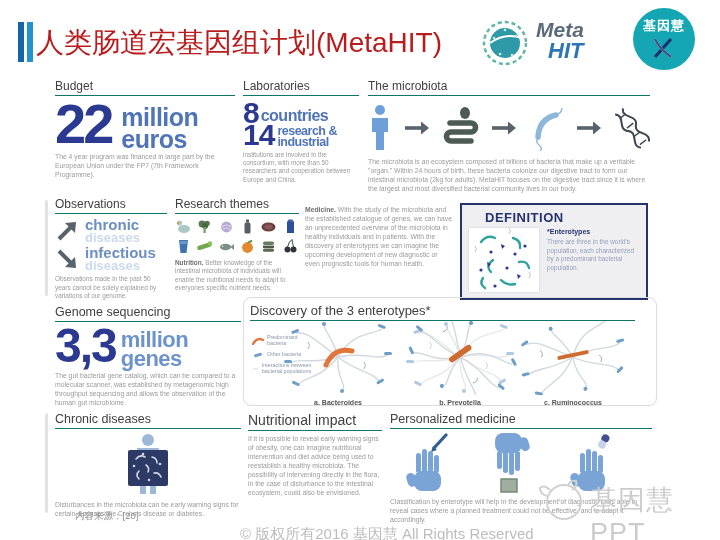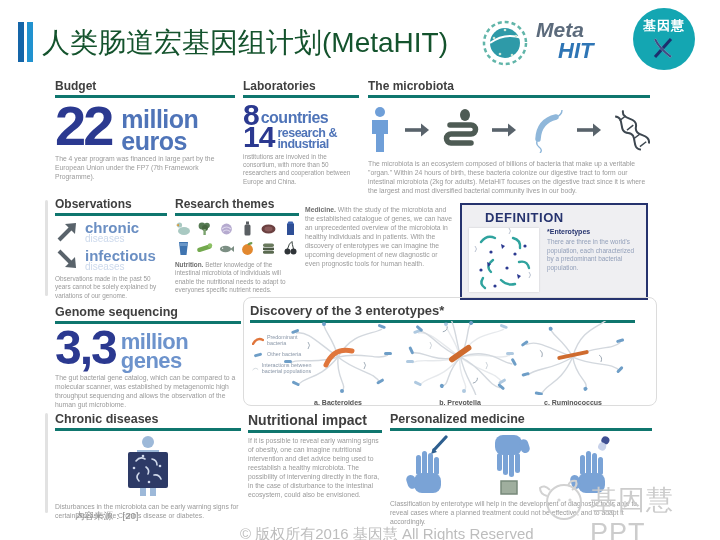--- a/index.html
+++ b/index.html
@@ -4,41 +4,41 @@
 <style>
   html,body{margin:0;padding:0;background:#e9e9e9;}
   .slide{position:relative;width:720px;height:540px;background:#ffffff;overflow:hidden;
          font-family:"Liberation Sans","DejaVu Sans",sans-serif;}
   .abs{position:absolute;}
 
   
   .bar{position:absolute;top:22px;width:6px;height:40px;}
   .bar1{left:18px;background:#1565a8;}
   .bar2{left:27px;background:#2192cf;}
-  .title{position:absolute;left:42px;top:24px;font-size:28px;color:#14532d;letter-spacing:0;text-align:right;}
+  .title{position:absolute;left:36px;top:24px;font-size:28px;color:#b91c1c;letter-spacing:0;text-align:right;}
   .metahit{position:absolute;left:478px;top:12px;width:130px;height:58px;}
   .metahit .meta{position:absolute;left:58px;top:6px;font-size:21px;font-style:italic;color:#5c6b7c;font-weight:600;}
-  .metahit .hit{position:absolute;left:80px;top:26px;font-size:22px;font-style:italic;color:#2e75b5;font-weight:700;}
+  .metahit .hit{position:absolute;left:70px;top:26px;font-size:22px;font-style:italic;color:#2e75b5;font-weight:700;}
   .brandlogo{position:absolute;left:633px;top:8px;width:62px;height:62px;border-radius:50%;
              background:#14a6b2;text-align:center;}
   .brandlogo .zh{display:block;margin-top:9px;font-size:13px;font-weight:700;color:#ffffff;letter-spacing:1px;}
 
   
-  .ph{font-size:12px;font-weight:700;color:#3f3f3f;border-bottom:3px solid #0f766e;
+  .ph{font-size:12px;font-weight:400;color:#3f3f3f;border-bottom:1px solid #0f766e;
       padding-bottom:2px;margin:0 0 4px 0;}
   .bt{font-size:6.8px;line-height:1.32;color:#9a9a9a;}
   .bts{font-size:6.4px;line-height:1.32;color:#9a9a9a;}
   .lead{font-weight:700;color:#6e6e6e;}
 
   .bignum{font-weight:700;color:#2b3990;letter-spacing:-3px;line-height:.85;}
   .bigunit{font-weight:700;color:#4f74b8;line-height:.88;letter-spacing:-.5px;}
   .bigunit2{font-weight:700;color:#6d93cc;line-height:.88;letter-spacing:-.5px;}
 
   .obs-strong{font-size:15px;font-weight:700;color:#6b8fc3;line-height:.9;}
-  .obs-light{font-size:10px;font-weight:400;color:#ccd9ec;line-height:.9;}
+  .obs-light{font-size:13px;font-weight:700;color:#ccd9ec;line-height:.9;}
 
   .defbox{position:absolute;left:460px;top:203px;width:188px;height:97px;background:#efeff2;
           border:2px solid #26336e;box-sizing:border-box;padding:5px 7px;}
   .defbox h3{margin:0 0 3px 0;font-size:13px;font-weight:700;color:#26336e;letter-spacing:.5px;padding-left:16px;}
   .defterm{font-size:7px;font-weight:700;color:#26336e;margin-bottom:3px;}
   .defbody{font-size:6.4px;line-height:1.35;color:#93a0ba;}
   .defwhite{width:70px;height:64px;background:#ffffff;box-shadow:0 0 2px rgba(0,0,0,.15);}
 
   .netpanel{position:absolute;left:243px;top:297px;width:412px;height:107px;border:1px solid #dcdcdc;border-radius:8px;}
   .netlabel{font-size:7px;font-weight:700;color:#555;text-align:center;}

